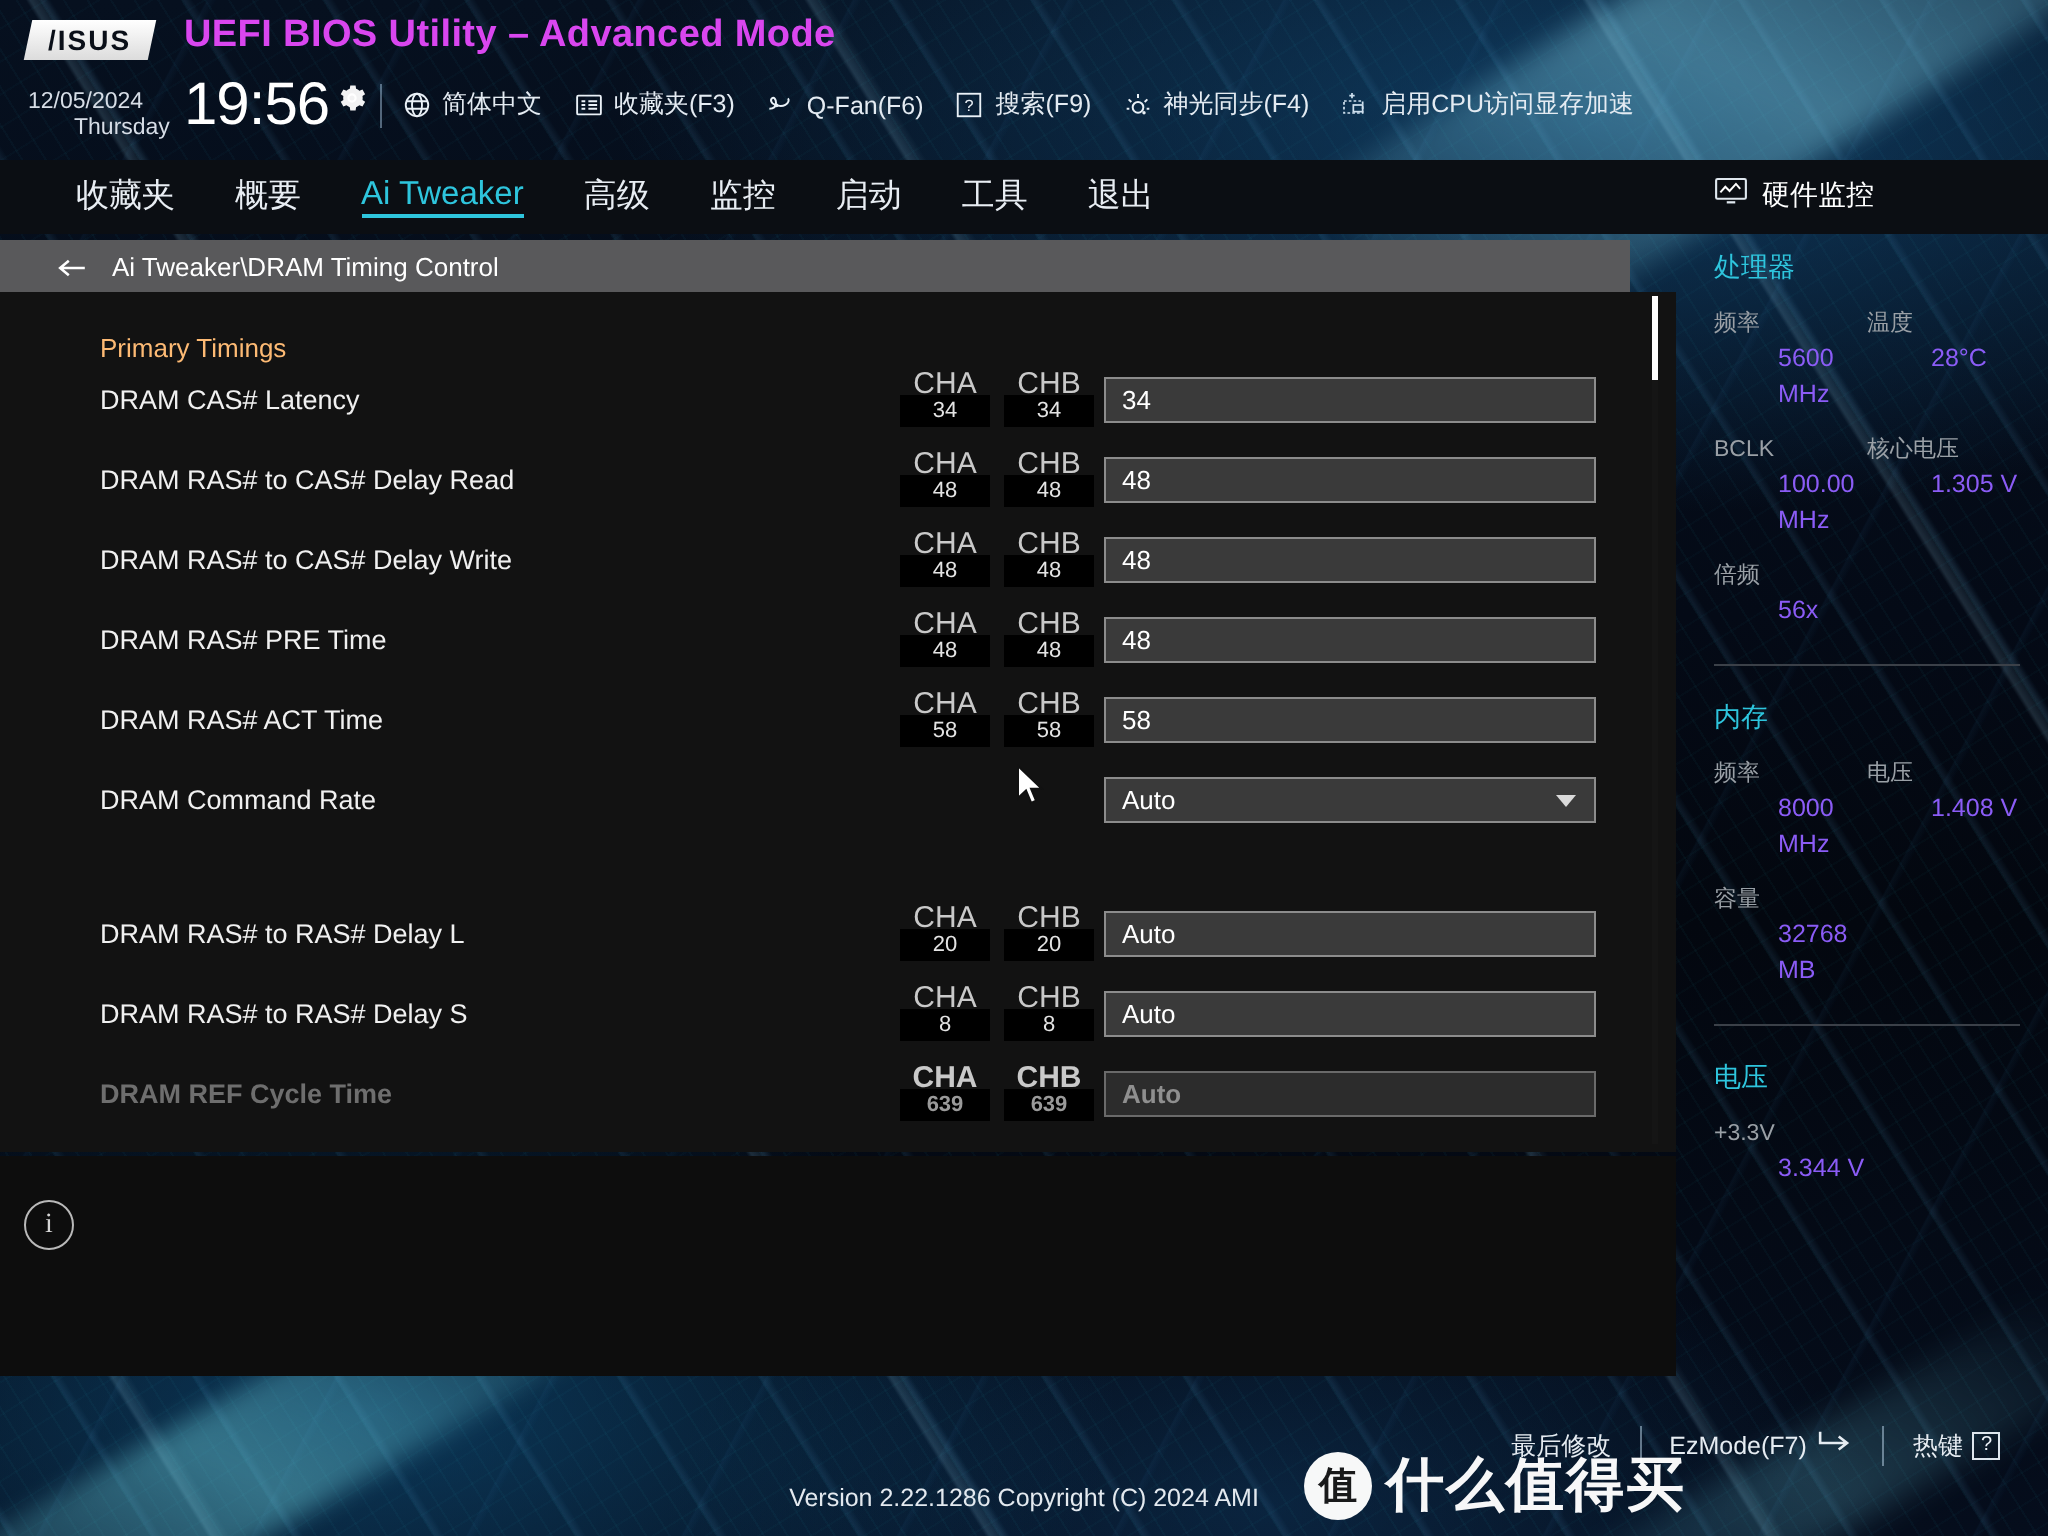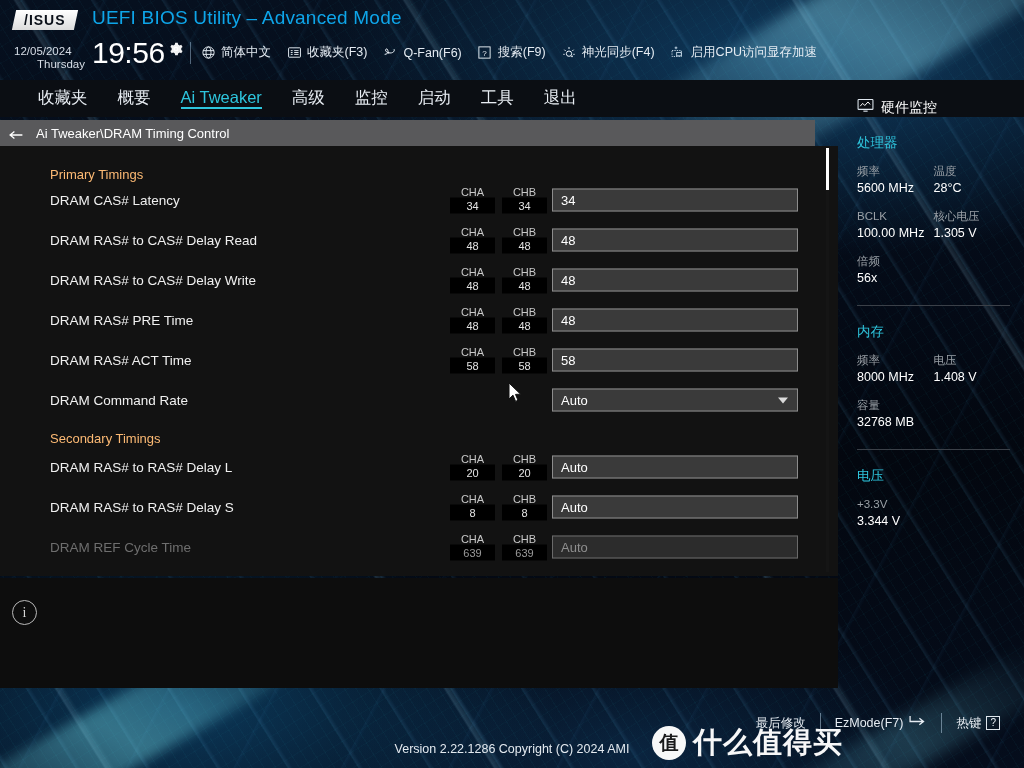--- a/index.html
+++ b/index.html
@@ -71,21 +71,21 @@
     width: 62px; height: 20px;
     display:flex; align-items:center; justify-content:center;
     transform: skewX(-12deg);
     background: linear-gradient(180deg,#ffffff 0%, #dcdcdc 100%);
     color:#0a0f18; font-weight:bold; font-size:14px; letter-spacing:1px;
     font-family:"Liberation Sans",sans-serif;
   }
   .asus-logo span { transform: skewX(12deg); display:block; }
   .app-title {
     position:absolute; left: 92px; top: 7px;
-    font-size: 19px; color:#0ea5e9; letter-spacing:.2px; font-weight:400;
+    font-size: 19px; color:#d946ef; letter-spacing:.2px; font-weight:700;
   }
   .datetime { position:absolute; left:14px; top:45px; line-height:12.5px; }
   .date-line { font-size:11.5px; color:#d6dde6; }
   .day-line  { font-size:11.5px; color:#d6dde6;margin-left:23px; }
   .clock {
     position:absolute; left:92px; top:36px;
     font-size:30px; color:#ffffff; font-weight:300; letter-spacing:-.5px;
   }
   .gear-btn { position:absolute; left:168px; top:41px; width:16px; height:16px; cursor:pointer; }
   .hdr-sep { position:absolute; top:42px; width:1px; height:22px; background:rgba(160,190,215,.5); }
@@ -102,21 +102,21 @@
   }
   .nav-tab {
     font-size:16.5px; color:#e8edf3; cursor:pointer; padding-bottom:2px;
     white-space:nowrap;
   }
   .nav-tab.active { color:#2ec5dd; border-bottom:2px solid #2ec5dd; padding-bottom:0; }
 
   
   .crumb {
     position:absolute; left:0; top:120px; width:815px; height:26px;
-    background:#59595b; display:flex; align-items:center; padding-left:8px; gap:12px;
+    background:#59595b; display:flex; align-items:center; padding-left:28px; gap:12px;
   }
   .crumb .arrow { width:16px; height:12px; }
   .crumb-text { font-size:13px; color:#ffffff; }
 
   
   .main {
     position:absolute; left:0; top:146px; width:838px; height:430px;
     background:#121212;
   }
   .scroll-track { position:absolute; left:826px; top:148px; width:3px; height:424px; background:#151515; }
@@ -126,21 +126,21 @@
   .row-label {
     position:absolute; left:50px; top:50%; transform:translateY(-50%);
     font-size:13.5px; color:#f0f0f0; white-space:nowrap;
   }
   .row.group .row-label { color:#fdba74; font-size:13px; }
   .row.dim .row-label { color:#6e6e6e; }
 
   .chan { position:absolute; top:50%; transform:translateY(-50%); width:45px; text-align:center; }
   .chan.a { left:450px; }
   .chan.b { left:502px; }
-  .chan-name { font-size:11px; color:#c9c9c9; line-height:11px; }
+  .chan-name { font-size:15px; color:#c9c9c9; line-height:11px; }
   .chan-val {
     background:#000000; color:#e4e4e4; font-size:11px; line-height:16px;
     height:16px; text-align:center;
   }
   .row.dim .chan-val { color:#9a9a9a; }
 
   .field {
     position:absolute; left:552px; top:50%; transform:translateY(-50%);
     width:246px; height:23px;
     background:#3a3a3a; border:1px solid #8c8c8c;
@@ -162,27 +162,27 @@
   }
   .info-icon {
     position:absolute; left:12px; top:22px; width:25px; height:25px;
     border:1.4px solid #b9b9b9; border-radius:50%;
     color:#d6d6d6; font-size:14px; font-family:"Liberation Serif",serif;
     display:flex; align-items:center; justify-content:center; cursor:pointer;
   }
 
   
   .hw { position:absolute; left:843px; top:80px; width:181px; height:608px; padding:0 14px; }
-  .hw-title { display:flex; align-items:center; gap:7px; margin-top:18px;text-align:right; }
+  .hw-title { display:flex; align-items:center; gap:7px; margin-top:8px;text-align:right; }
   .hw-title-text { font-size:14px; color:#ffffff; }
   .hw-sect { font-size:13.5px; color:#2ec5dd; margin-top:17px; }
   .hw-grid { display:flex; margin-top:11px; }
   .hw-cell { width:50%; }
   .hw-k { font-size:11.5px; color:#9aa0a6; line-height:16px; }
-  .hw-v { font-size:12.5px; color:#ffffff; line-height:18px; }
+  .hw-v { font-size:12.5px; color:#8b5cf6; line-height:18px;margin-left:32px; }
   .hw-div { height:1px; background:#3b4048; margin:18px 0 0 0; }
 
   
   .footer-links {
     position:absolute; right:10px; top:713px;
     display:flex; align-items:center; gap:0px; font-size:12.5px; color:#e6ecf2;
   }
   .fl-item { padding:0 14px; display:flex; align-items:center; gap:5px; cursor:pointer; white-space:nowrap; }
   .fl-sep { width:1px; height:20px; background:rgba(175,200,220,.55); }
   .key-box {
@@ -401,23 +401,20 @@
     </div>
 
     <div class="row" style="top:234px;">
       <div class="row-label">DRAM Command Rate</div>
       <div class="field select">
         <span>Auto</span>
         <span class="caret"></span>
       </div>
     </div>
 
-    <div class="row group" style="top:272px;">
-      <div class="row-label">Secondary Timings</div>
-    </div>
 
     <div class="row" style="top:301px;">
       <div class="row-label">DRAM RAS# to RAS# Delay L</div>
       <div class="chan a">
         <div class="chan-name">CHA</div>
         <div class="chan-val">20</div>
       </div>
       <div class="chan b">
         <div class="chan-name">CHB</div>
         <div class="chan-val">20</div>
@@ -431,21 +428,21 @@
         <div class="chan-name">CHA</div>
         <div class="chan-val">8</div>
       </div>
       <div class="chan b">
         <div class="chan-name">CHB</div>
         <div class="chan-val">8</div>
       </div>
       <div class="field">Auto</div>
     </div>
 
-    <div class="row dim" style="top:381px;">
+    <div class="row dim" style="top:381px;font-weight:bold;">
       <div class="row-label">DRAM REF Cycle Time</div>
       <div class="chan a">
         <div class="chan-name">CHA</div>
         <div class="chan-val">639</div>
       </div>
       <div class="chan b">
         <div class="chan-name">CHB</div>
         <div class="chan-val">639</div>
       </div>
       <div class="field dim">Auto</div>

